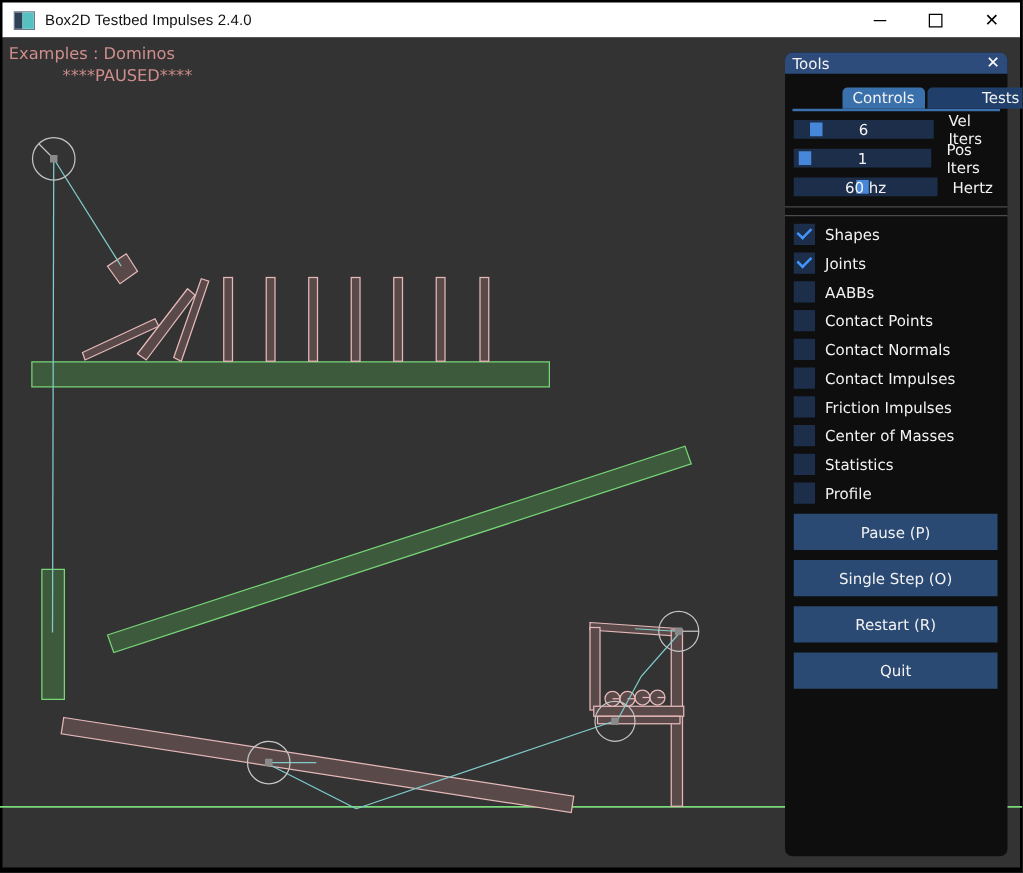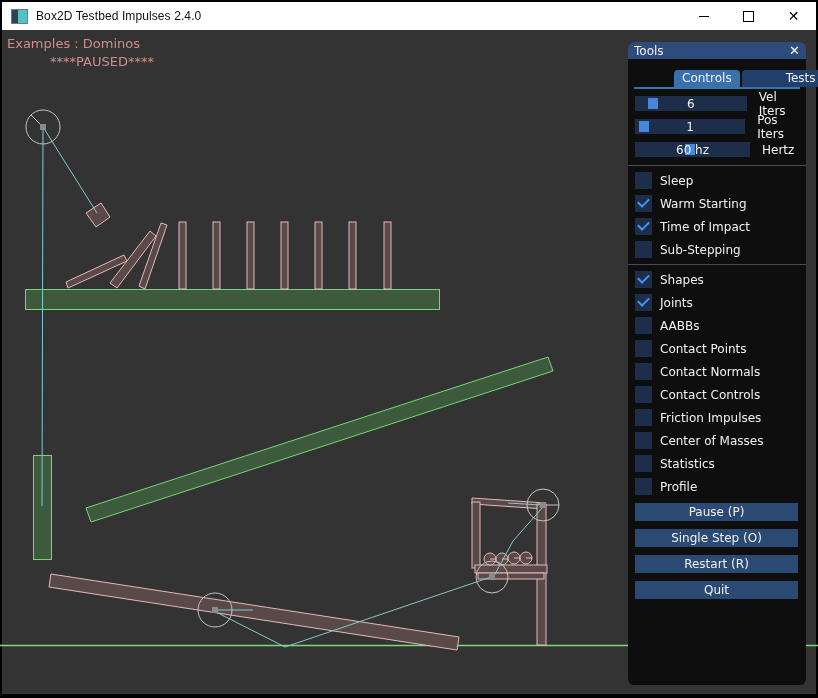--- a/index.html
+++ b/index.html
@@ -59,21 +59,21 @@
     align-items:center;justify-content:center;}
   .slider-label{margin-left:12px;}
   .separator{height:1px;background:#4a4a4f;margin:0 0 6px 0;}
   .check-row{display:flex;align-items:center;height:17px;margin:0 0 6px 7px;}
   .checkbox{position:relative;width:17px;height:17px;background:var(--frame-bg);flex:0 0 17px;}
   .checkbox .tick{position:absolute;left:3px;top:3px;width:9px;height:5px;
     border-left:2px solid var(--check);border-bottom:2px solid var(--check);
     transform:rotate(-45deg);}
   .check-label{margin-left:8px;}
   .buttons{margin-top:8px;}
-  .panel-btn{width:163px;height:18px;margin:0 0 8px 7px;background:var(--button);
+  .panel-btn{width:163px;height:29px;margin:0 0 8px 7px;background:var(--button);
     display:flex;align-items:center;justify-content:center;}
 </style>
 </head>
 <body>
 
 <div class="titlebar">
   <div class="app-icon">
     <span class="ic-l"></span>
       <span class="ic-r"></span>
   </div>
@@ -170,71 +170,49 @@
       </div>
       <div class="slider-row">
         <div class="slider-track">
           <div class="slider-grab" style="left: 50px;"></div>
           <div class="slider-value">60 hz</div>
         </div>
         <span class="slider-label">Hertz</span>
       </div>
     </div>
   <div class="separator"></div>
+  <div class="separator"></div>
   <div>
-      <div class="check-row">
-        <div class="checkbox"></div>
-        <span class="check-label">Sleep</span>
-      </div>
       <div class="check-row">
         <div class="checkbox">
           <span class="tick"></span>
         </div>
-        <span class="check-label">Warm Starting</span>
+        <span class="check-label">Shapes</span>
       </div>
       <div class="check-row">
         <div class="checkbox">
           <span class="tick"></span>
         </div>
-        <span class="check-label">Time of Impact</span>
-      </div>
-      <div class="check-row">
-        <div class="checkbox"></div>
-        <span class="check-label">Sub-Stepping</span>
-      </div>
-    </div>
-  <div class="separator"></div>
-  <div>
-      <div class="check-row">
-        <div class="checkbox">
-          <span class="tick"></span>
-        </div>
-        <span class="check-label">Shapes</span>
-      </div>
-      <div class="check-row">
-        <div class="checkbox">
-          <span class="tick"></span>
-        </div>
         <span class="check-label">Joints</span>
       </div>
       <div class="check-row">
         <div class="checkbox"></div>
         <span class="check-label">AABBs</span>
       </div>
       <div class="check-row">
         <div class="checkbox"></div>
         <span class="check-label">Contact Points</span>
       </div>
       <div class="check-row">
         <div class="checkbox"></div>
         <span class="check-label">Contact Normals</span>
       </div>
       <div class="check-row">
         <div class="checkbox"></div>
-        <span class="check-label">Contact Controls</span>
+        <span class="check-label">Contact Impulses</span>
       </div>
       <div class="check-row">
         <div class="checkbox"></div>
         <span class="check-label">Friction Impulses</span>
       </div>
       <div class="check-row">
         <div class="checkbox"></div>
         <span class="check-label">Center of Masses</span>
       </div>
       <div class="check-row">

